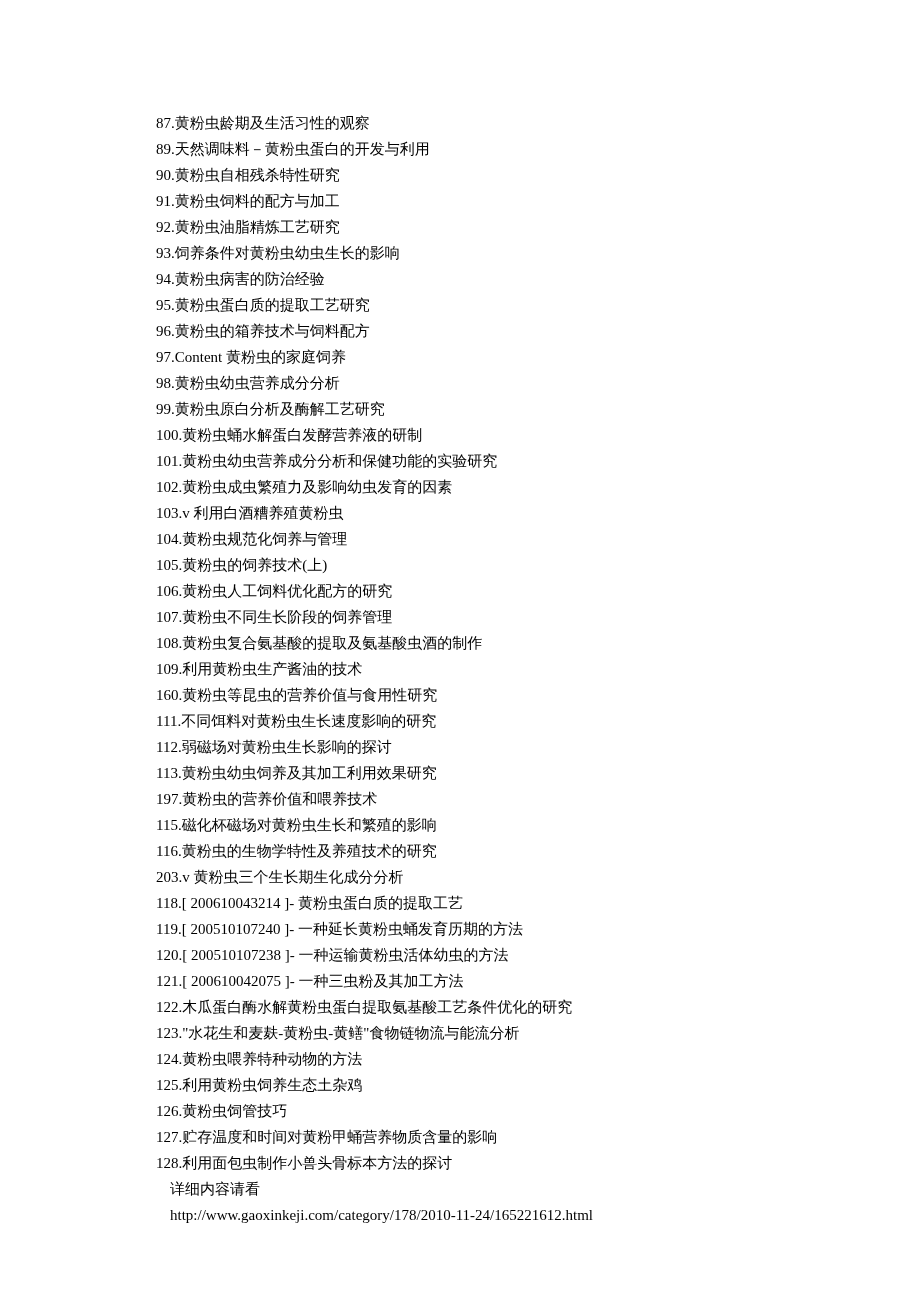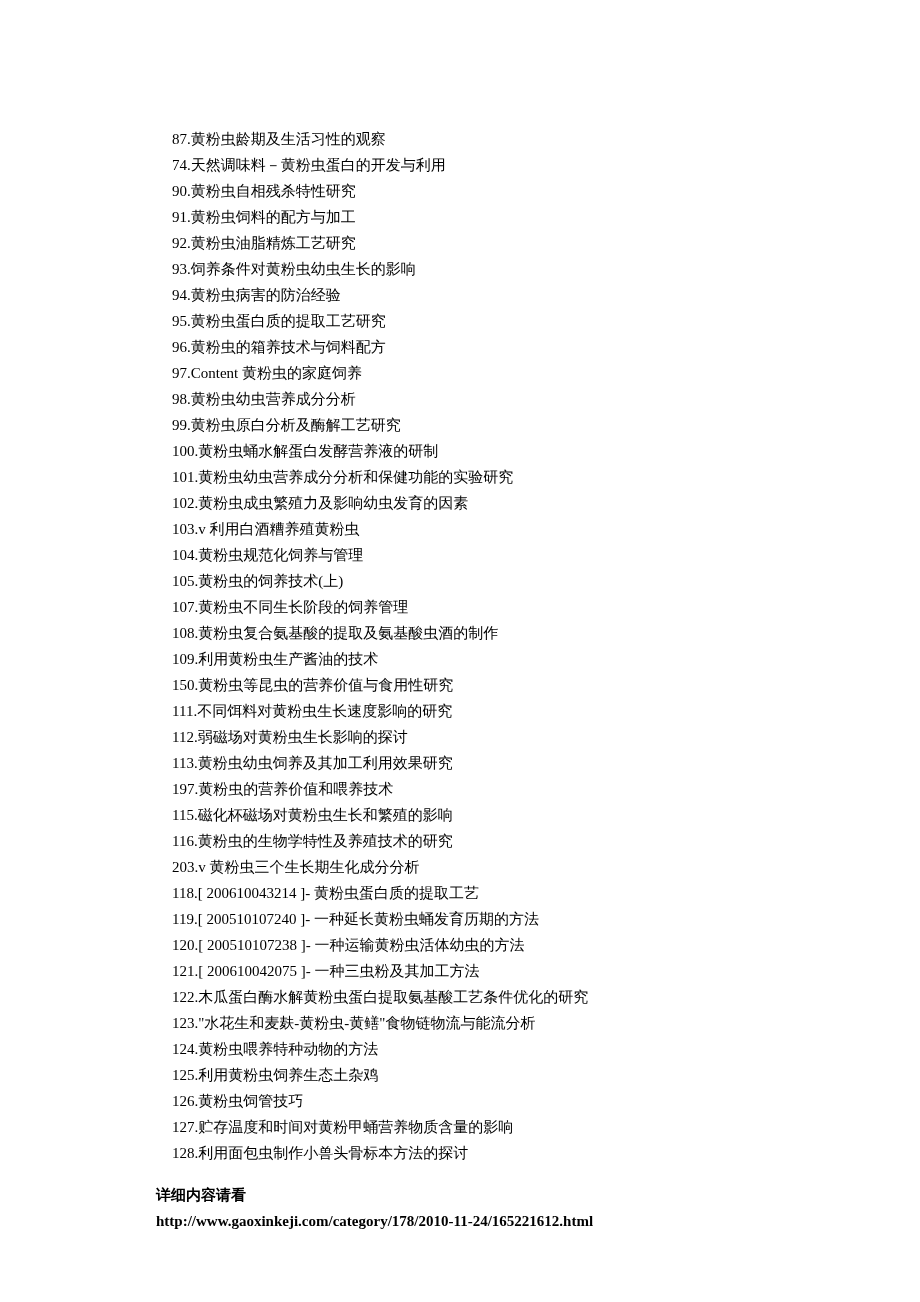--- a/index.html
+++ b/index.html
@@ -12,50 +12,52 @@
     .page {
       padding: 110px 156px 80px 156px;
     }
     .list-item {
       font-size: 15px;
       line-height: 26px;
       color: #000000;
       white-space: nowrap;
     }
     .bold {
-      font-weight: bold;
+      font-weight: normal;
+      margin-left: 14px;
     }
   </style>
 </head>
 <body>
 
 <div class="page">
-  <ul id="item-list" style="list-style:none;padding:0;margin:16px;">
+  <ul id="item-list" style="list-style:none;padding:0;margin:0;">
       <li class="list-item">87.黄粉虫龄期及生活习性的观察</li>
-      <li class="list-item">74.天然调味料－黄粉虫蛋白的开发与利用</li>
+      <li class="list-item">89.天然调味料－黄粉虫蛋白的开发与利用</li>
       <li class="list-item">90.黄粉虫自相残杀特性研究</li>
       <li class="list-item">91.黄粉虫饲料的配方与加工</li>
       <li class="list-item">92.黄粉虫油脂精炼工艺研究</li>
       <li class="list-item">93.饲养条件对黄粉虫幼虫生长的影响</li>
       <li class="list-item">94.黄粉虫病害的防治经验</li>
       <li class="list-item">95.黄粉虫蛋白质的提取工艺研究</li>
       <li class="list-item">96.黄粉虫的箱养技术与饲料配方</li>
       <li class="list-item">97.Content 黄粉虫的家庭饲养</li>
       <li class="list-item">98.黄粉虫幼虫营养成分分析</li>
       <li class="list-item">99.黄粉虫原白分析及酶解工艺研究</li>
       <li class="list-item">100.黄粉虫蛹水解蛋白发酵营养液的研制</li>
       <li class="list-item">101.黄粉虫幼虫营养成分分析和保健功能的实验研究</li>
       <li class="list-item">102.黄粉虫成虫繁殖力及影响幼虫发育的因素</li>
       <li class="list-item">103.v 利用白酒糟养殖黄粉虫</li>
       <li class="list-item">104.黄粉虫规范化饲养与管理</li>
       <li class="list-item">105.黄粉虫的饲养技术(上)</li>
+      <li class="list-item">106.黄粉虫人工饲料优化配方的研究</li>
       <li class="list-item">107.黄粉虫不同生长阶段的饲养管理</li>
       <li class="list-item">108.黄粉虫复合氨基酸的提取及氨基酸虫酒的制作</li>
       <li class="list-item">109.利用黄粉虫生产酱油的技术</li>
-      <li class="list-item">150.黄粉虫等昆虫的营养价值与食用性研究</li>
+      <li class="list-item">160.黄粉虫等昆虫的营养价值与食用性研究</li>
       <li class="list-item">111.不同饵料对黄粉虫生长速度影响的研究</li>
       <li class="list-item">112.弱磁场对黄粉虫生长影响的探讨</li>
       <li class="list-item">113.黄粉虫幼虫饲养及其加工利用效果研究</li>
       <li class="list-item">197.黄粉虫的营养价值和喂养技术</li>
       <li class="list-item">115.磁化杯磁场对黄粉虫生长和繁殖的影响</li>
       <li class="list-item">116.黄粉虫的生物学特性及养殖技术的研究</li>
       <li class="list-item">203.v 黄粉虫三个生长期生化成分分析</li>
       <li class="list-item">118.[ 200610043214 ]- 黄粉虫蛋白质的提取工艺</li>
       <li class="list-item">119.[ 200510107240 ]- 一种延长黄粉虫蛹发育历期的方法</li>
       <li class="list-item">120.[ 200510107238 ]- 一种运输黄粉虫活体幼虫的方法</li>

